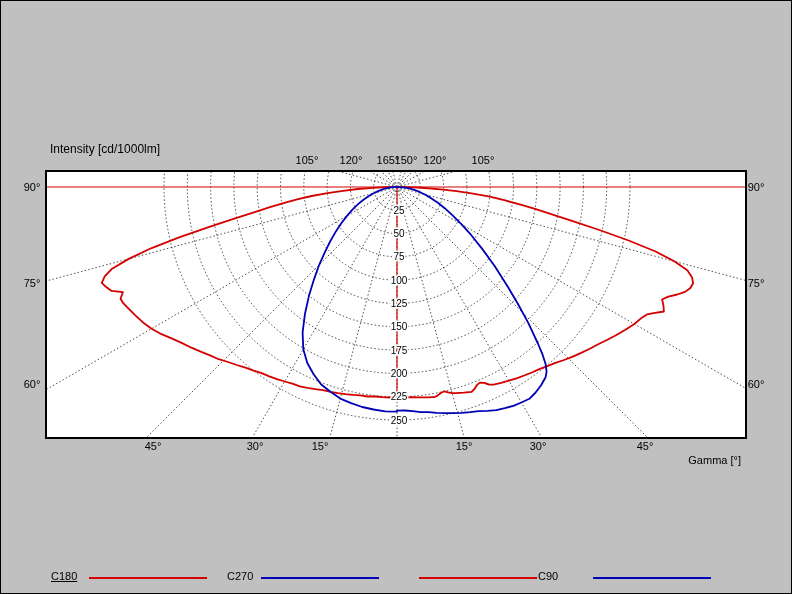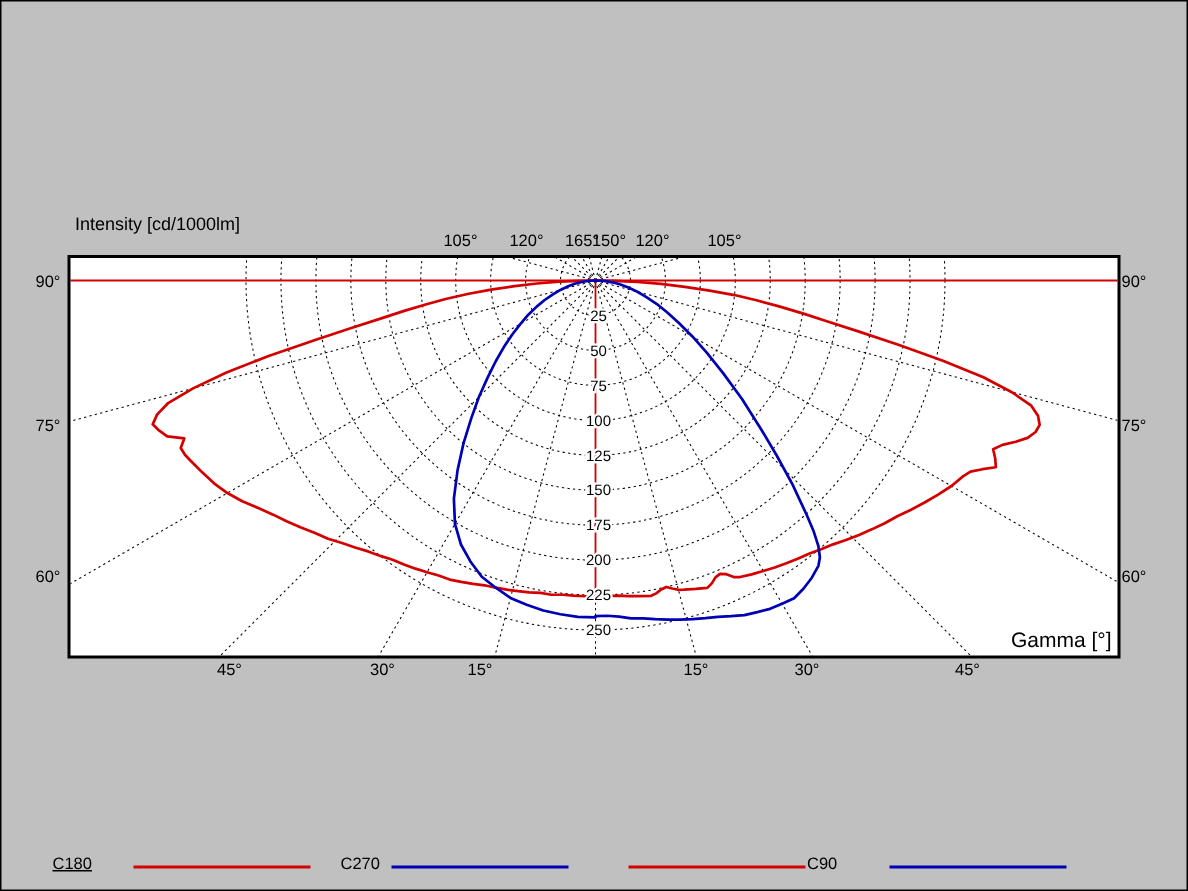--- a/index.html
+++ b/index.html
@@ -3,24 +3,24 @@
 <meta charset="utf-8">
 <style>
   html,body{margin:0;padding:0;background:#fff;}
   .canvas{
     position:relative;width:792px;height:594px;box-sizing:border-box;
     background:#c0c0c0;border:1px solid #000;overflow:hidden;
     font-family:"Liberation Sans",sans-serif;color:#000;
   }
   .chart-svg{position:absolute;left:0;top:0;}
   .title{position:absolute;left:49px;top:141px;font-size:12px;}
-  .gamma-label{position:absolute;right:50px;top:417px;font-size:14px;}
+  .gamma-label{position:absolute;right:50px;top:453px;font-size:11px;}
   .leg-label{position:absolute;top:569px;font-size:11px;}
   .leg-line{position:absolute;top:576px;height:2px;width:118px;}
-  .ll1{left:34px;text-decoration:underline;} .ln1{left:88px;}
+  .ll1{left:50px;text-decoration:underline;} .ln1{left:88px;}
   .ll2{left:226px;} .ln2{left:260px;}
   .ll3{left:395px;margin-top:27px;} .ln3{left:418px;}
   .ll4{left:537px;} .ln4{left:592px;}
 </style>
 </head>
 <body>
 
 <div class="canvas">
 
   <svg class="chart-svg" id="chart" width="792" height="594" viewBox="0 0 792 594">

